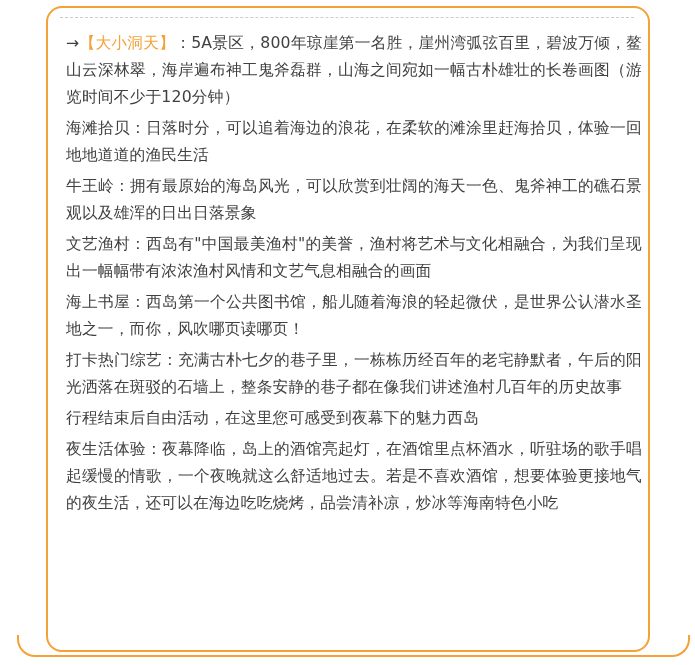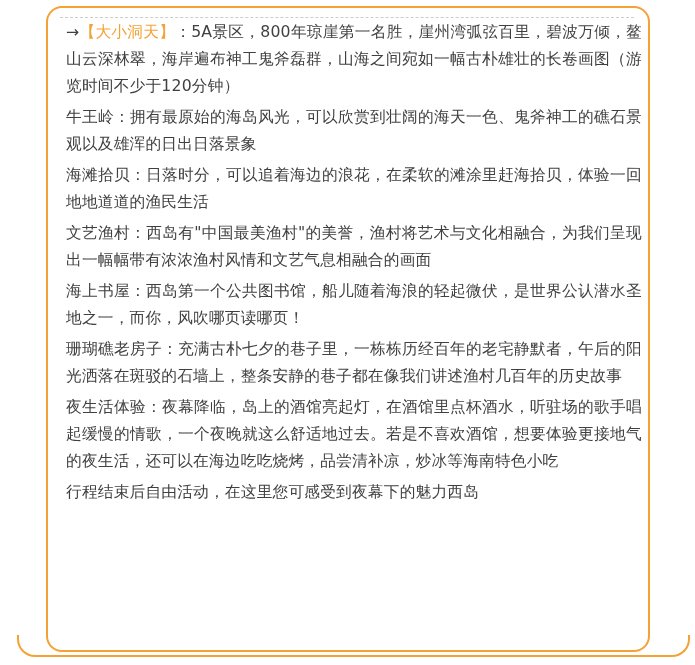--- a/index.html
+++ b/index.html
@@ -24,21 +24,21 @@
     border-radius:16px;
     background:#ffffff;
     z-index:1;
   }
   .dashed-divider{
     position:absolute;left:12px;right:14px;top:9px;height:0;
     border-top:1px dashed var(--divider,#CCCCCC);
   }
   .content{
     position:absolute;left:0;top:0;right:0;
-    padding:10px 6px 0 18px;
+    padding:21px 6px 0 18px;
     color:var(--text,#404040);
     font-size:15.7px;
     line-height:27px;
     text-align:justify;
     letter-spacing:0.2px;
   }
   .content p{margin:0 0 4px 0;}
   .hl{color:var(--accent,#F4A136);}
 </style>
 </head>
@@ -47,29 +47,29 @@
 <div class="outer-edge"></div>
 
 <div class="card">
   <div class="dashed-divider"></div>
 
   <div class="content">
 
     <p><span>→</span><span class="hl">【大小洞天】</span><span>：5A景区，800年琼崖第一名胜，崖州湾弧弦百里，碧波万倾，鳌山云深林翠，海岸遍布神工鬼斧磊群，山海之间宛如一幅古朴雄壮的长卷画图（游览时间不少于120分钟）</span></p>
 
 
+    <p>海滩拾贝：日落时分，可以追着海边的浪花，在柔软的滩涂里赶海拾贝，体验一回地地道道的渔民生活</p>
+
     <p>牛王岭：拥有最原始的海岛风光，可以欣赏到壮阔的海天一色、鬼斧神工的礁石景观以及雄浑的日出日落景象</p>
-
-    <p>海滩拾贝：日落时分，可以追着海边的浪花，在柔软的滩涂里赶海拾贝，体验一回地地道道的渔民生活</p>
 
     <p>文艺渔村：西岛有"中国最美渔村"的美誉，渔村将艺术与文化相融合，为我们呈现出一幅幅带有浓浓渔村风情和文艺气息相融合的画面</p>
 
     <p>海上书屋：西岛第一个公共图书馆，船儿随着海浪的轻起微伏，是世界公认潜水圣地之一，而你，风吹哪页读哪页！</p>
 
-    <p>珊瑚礁老房子：充满古朴七夕的巷子里，一栋栋历经百年的老宅静默者，午后的阳光洒落在斑驳的石墙上，整条安静的巷子都在像我们讲述渔村几百年的历史故事</p>
+    <p>打卡热门综艺：充满古朴七夕的巷子里，一栋栋历经百年的老宅静默者，午后的阳光洒落在斑驳的石墙上，整条安静的巷子都在像我们讲述渔村几百年的历史故事</p>
 
 
+    <p>行程结束后自由活动，在这里您可感受到夜幕下的魅力西岛</p>
+
     <p>夜生活体验：夜幕降临，岛上的酒馆亮起灯，在酒馆里点杯酒水，听驻场的歌手唱起缓慢的情歌，一个夜晚就这么舒适地过去。若是不喜欢酒馆，想要体验更接地气的夜生活，还可以在海边吃吃烧烤，品尝清补凉，炒冰等海南特色小吃</p>
-
-    <p>行程结束后自由活动，在这里您可感受到夜幕下的魅力西岛</p>
 
   </div>
 </div>
 
 </body></html>

